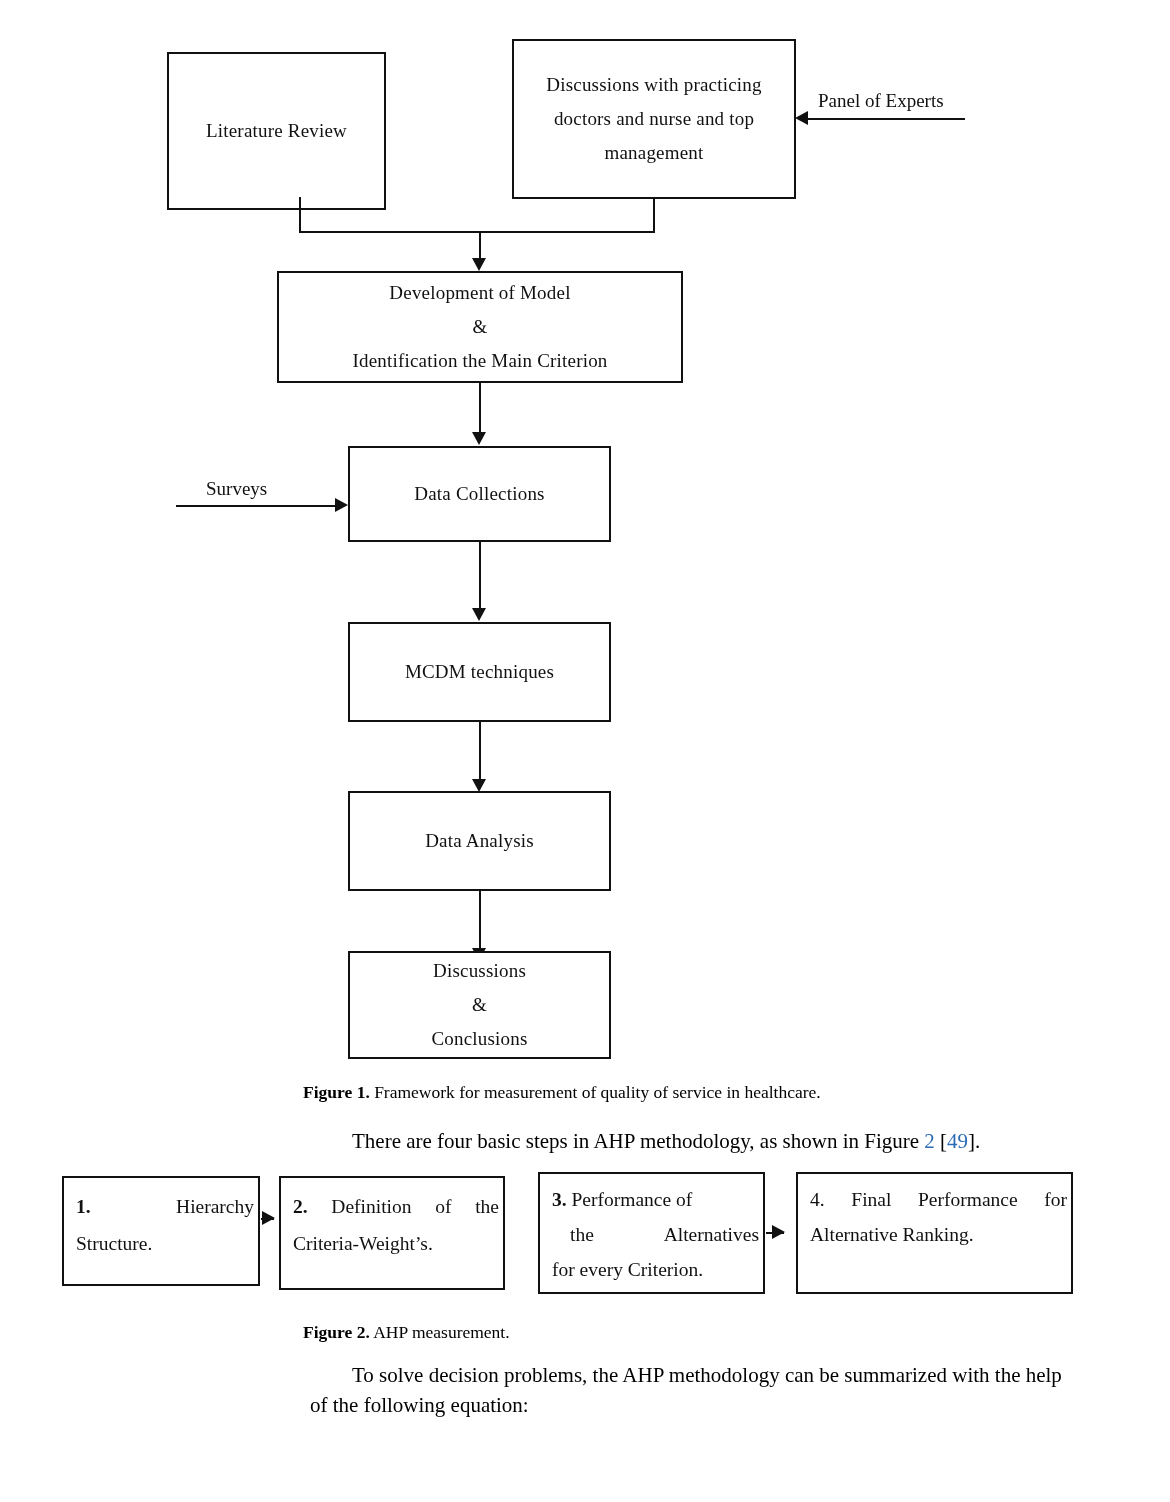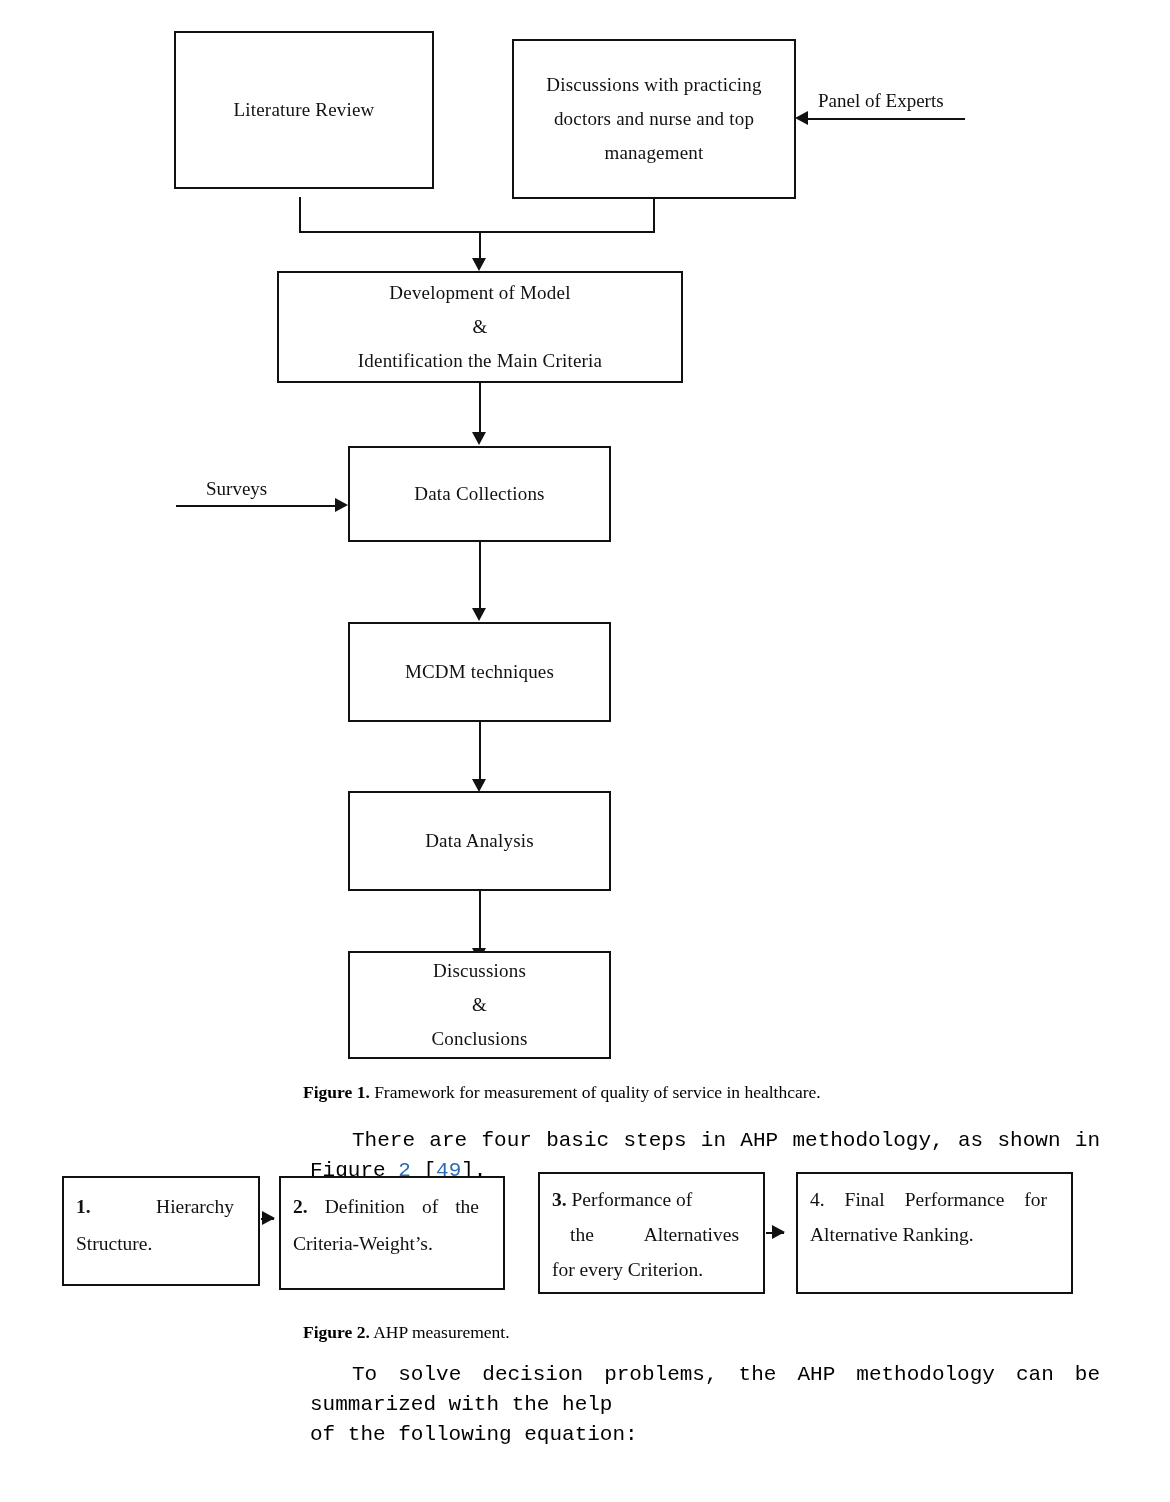--- a/index.html
+++ b/index.html
@@ -90,55 +90,55 @@
     position: absolute;
     font-family: "Liberation Serif", serif;
     font-size: 17.5px;
     color: #000;
     white-space: nowrap;
   }
   .caption b { font-weight: bold; margin-top: 24px; }
 
   .para {
     position: absolute;
-    font-family: Liberation Mono, monospace;
+    font-family: Liberation Serif, serif;
     font-size: 21px;
     line-height: 30px;
     color: #000;
     text-align: justify;
   }
   .para .indent { display: inline-block; width: 42px; }
   .lnk { color: #2b6cb4; }
 
   
   .sbox {
     position: absolute;
     box-sizing: border-box;
     border: 2px solid #111;
     background: #fff;
     font-family: "Liberation Serif", serif;
     font-size: 19.5px;
     line-height: 37px;
     color: #111;
     text-align: justify;
     text-align-last: justify;
-    padding: 10px 24px 0 12px;
+    padding: 10px 4px 0 12px;
     overflow: hidden;
   }
   .sbox .num { font-weight: bold; }
   .sbox .lastline { text-align-last: left; }
 </style>
 </head>
 <body>
 
 <div class="page">
 
   <div class="fig1">
 
-    <div class="fbox" style="left:167px; top:31px; width:260px; height:158px;margin-left:7px;">
+    <div class="fbox" style="left:167px; top:52px; width:219px; height:158px;">
       <span>Literature Review</span>
     </div>
 
     <div class="fbox" style="left:512px; top:39px; width:284px; height:160px;">
       <span>Discussions with practicing</span>
       <span>doctors and nurse and top</span>
       <span>management</span>
     </div>
 
     <div class="edge-label" style="left:818px; top:90px;">Panel of Experts</div>
@@ -147,21 +147,21 @@
 
     <div class="edge-v" style="left:299px; top:197px; height:34px;"></div>
     <div class="edge-v" style="left:653px; top:197px; height:34px;"></div>
     <div class="edge-h" style="left:299px; top:231px; width:356px;"></div>
     <div class="edge-v" style="left:479px; top:231px; height:32px;"></div>
     <div class="arrow-down" style="left:472px; top:258px;"></div>
 
     <div class="fbox" style="left:277px; top:271px; width:406px; height:112px;">
       <span>Development of Model</span>
       <span>&amp;</span>
-      <span>Identification the Main Criteria</span>
+      <span>Identification the Main Criterion</span>
     </div>
 
     <div class="edge-v" style="left:479px; top:383px; height:50px;"></div>
     <div class="arrow-down" style="left:472px; top:432px;"></div>
 
     <div class="edge-label" style="left:206px; top:478px;">Surveys</div>
     <div class="edge-h" style="left:176px; top:505px; width:159px;"></div>
     <div class="arrow-right" style="left:335px; top:498px;"></div>
 
     <div class="fbox" style="left:348px; top:446px; width:263px; height:96px;">

